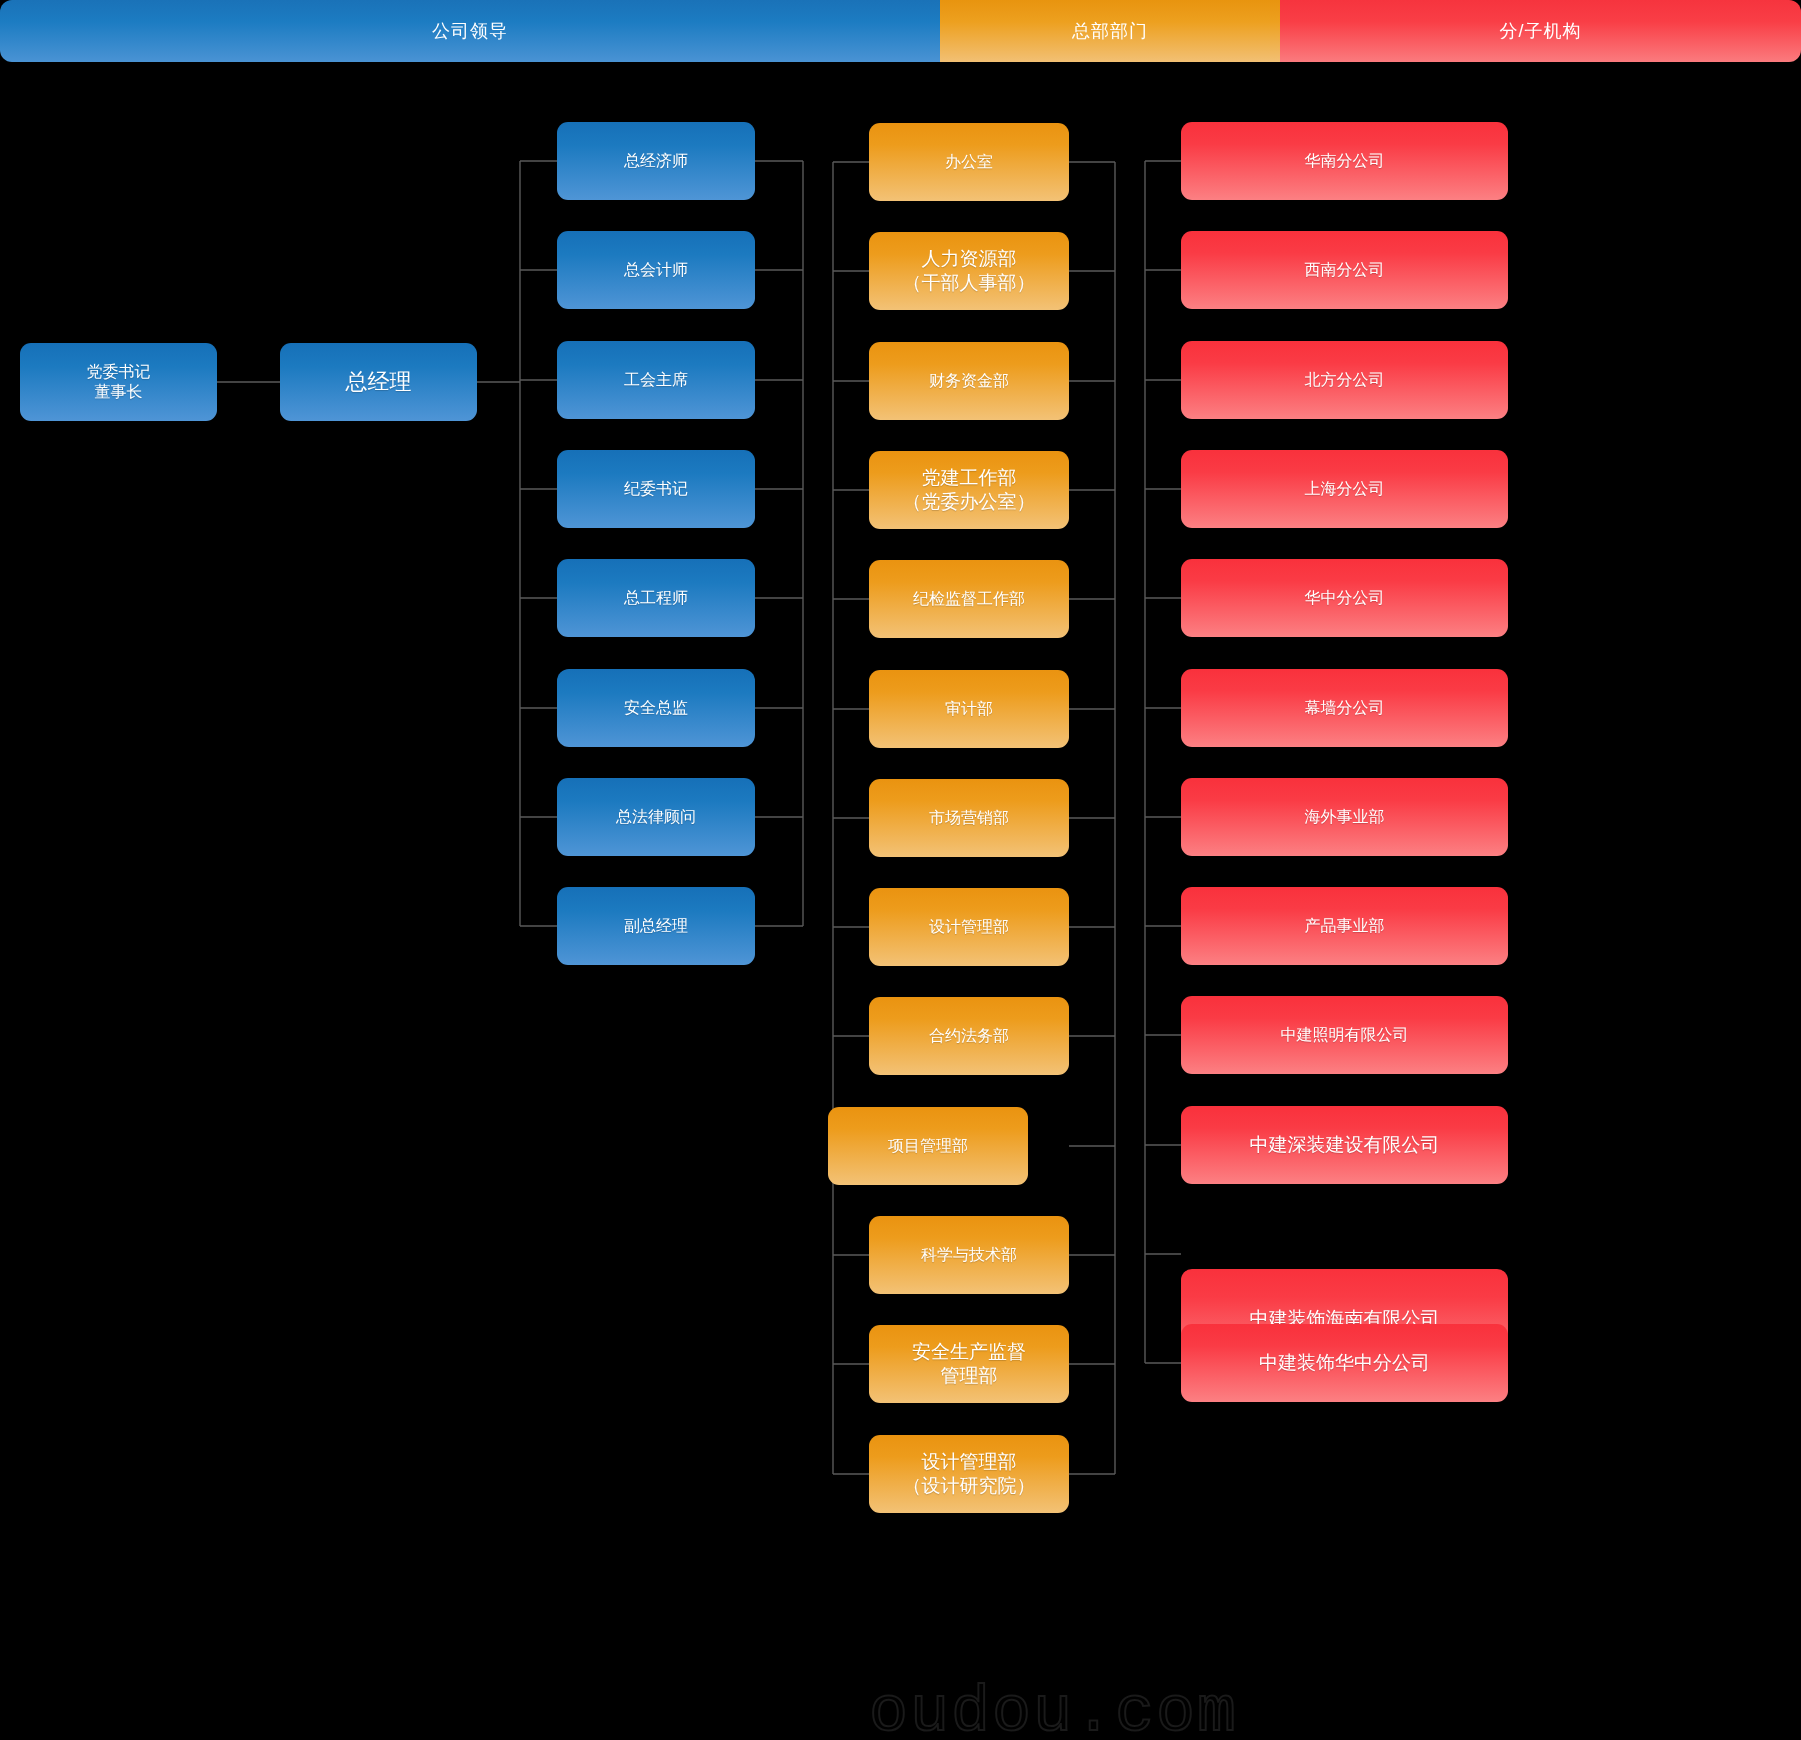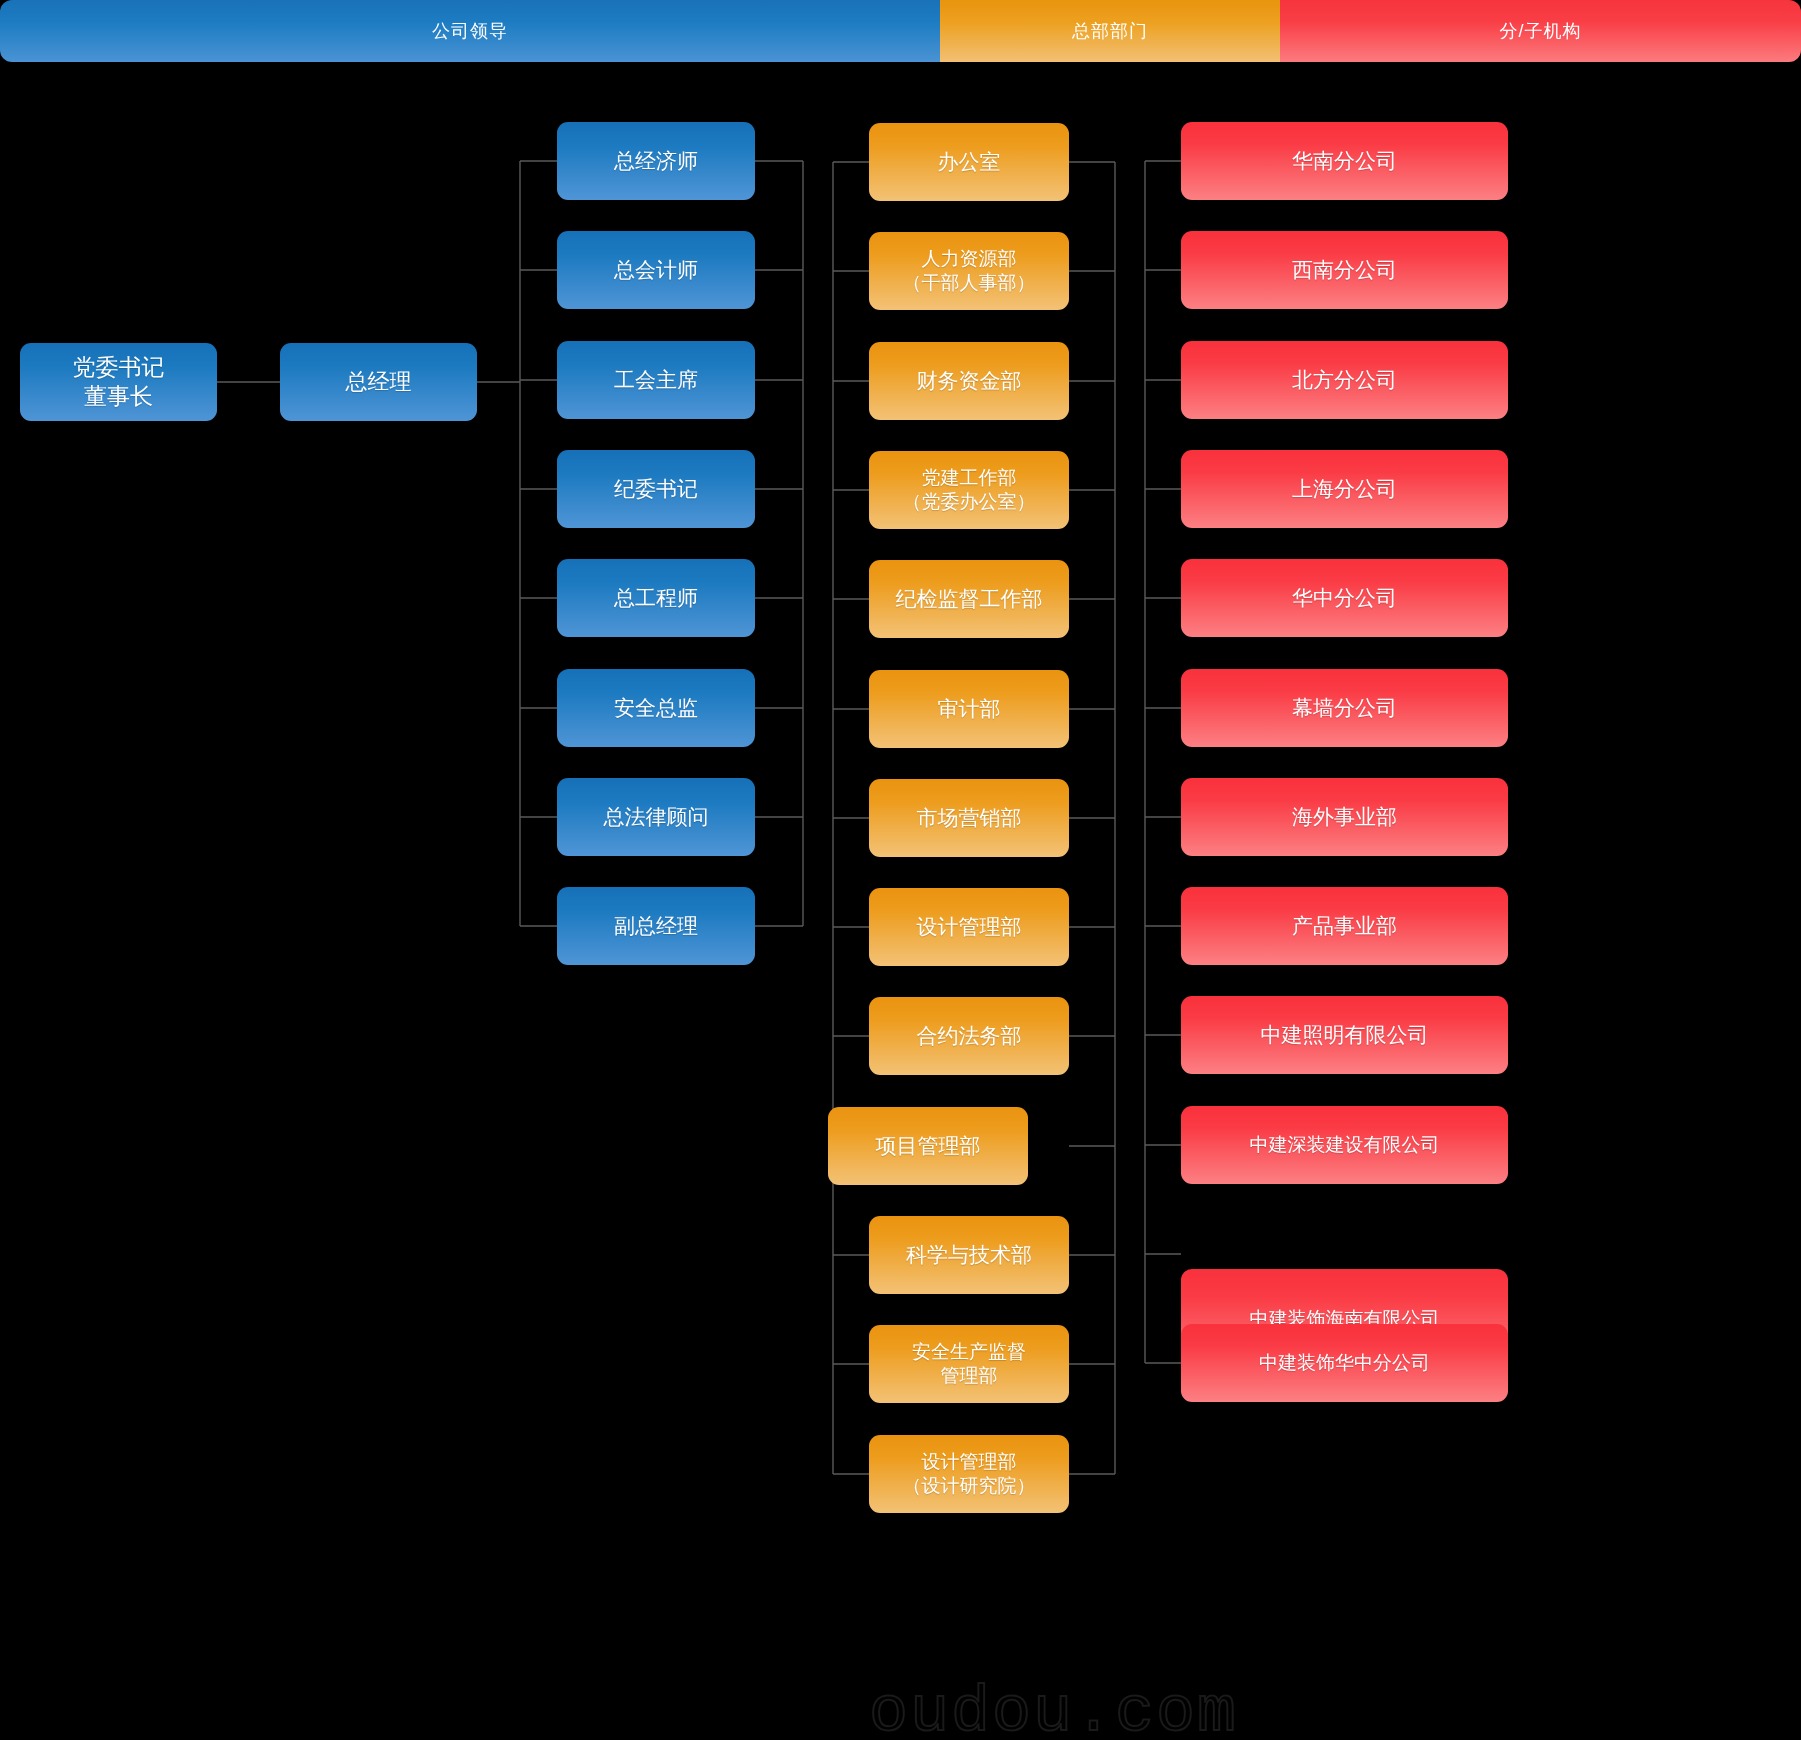--- a/index.html
+++ b/index.html
@@ -64,21 +64,21 @@
   #connectors line { stroke: #5a5a5a; stroke-width: 1.4; }
 
   
   .node {
     position: absolute;
     display: flex;
     align-items: center;
     justify-content: center;
     text-align: center;
     color: #ffffff;
-    font-size: 21px;
+    font-size: 16px;
     line-height: 1.28;
     border-radius: 11px;
     padding: 4px 6px;
     white-space: pre-line;
     font-weight: 500;
     text-shadow: 0 1px 1px rgba(0,0,0,.18);
   }
 
   .node.blue {
     background: linear-gradient(180deg, #1670b8 0%, #1c7ac0 30%, #4f95d6 100%);
@@ -86,21 +86,21 @@
   .node.orange {
     background: linear-gradient(180deg, #ea9310 0%, #ed9c1c 28%, #f3c276 100%);
   }
   .node.red {
     background: linear-gradient(180deg, #f9313c 0%, #fa3b45 28%, #fc8083 100%);
   }
 
   .node.root {
     font-size: 22px;
   }
-  .node.two-line { font-size: 23px; }
+  .node.two-line { font-size: 16px; }
   .node.small { font-size: 19px; }
 
   
   #watermark {
     position: absolute;
     left: 869px;
     top: 1676px;
     font-size: 65px;
     color: rgba(255,255,255,0.0);
     -webkit-text-stroke: 2px #1a1a1a;

